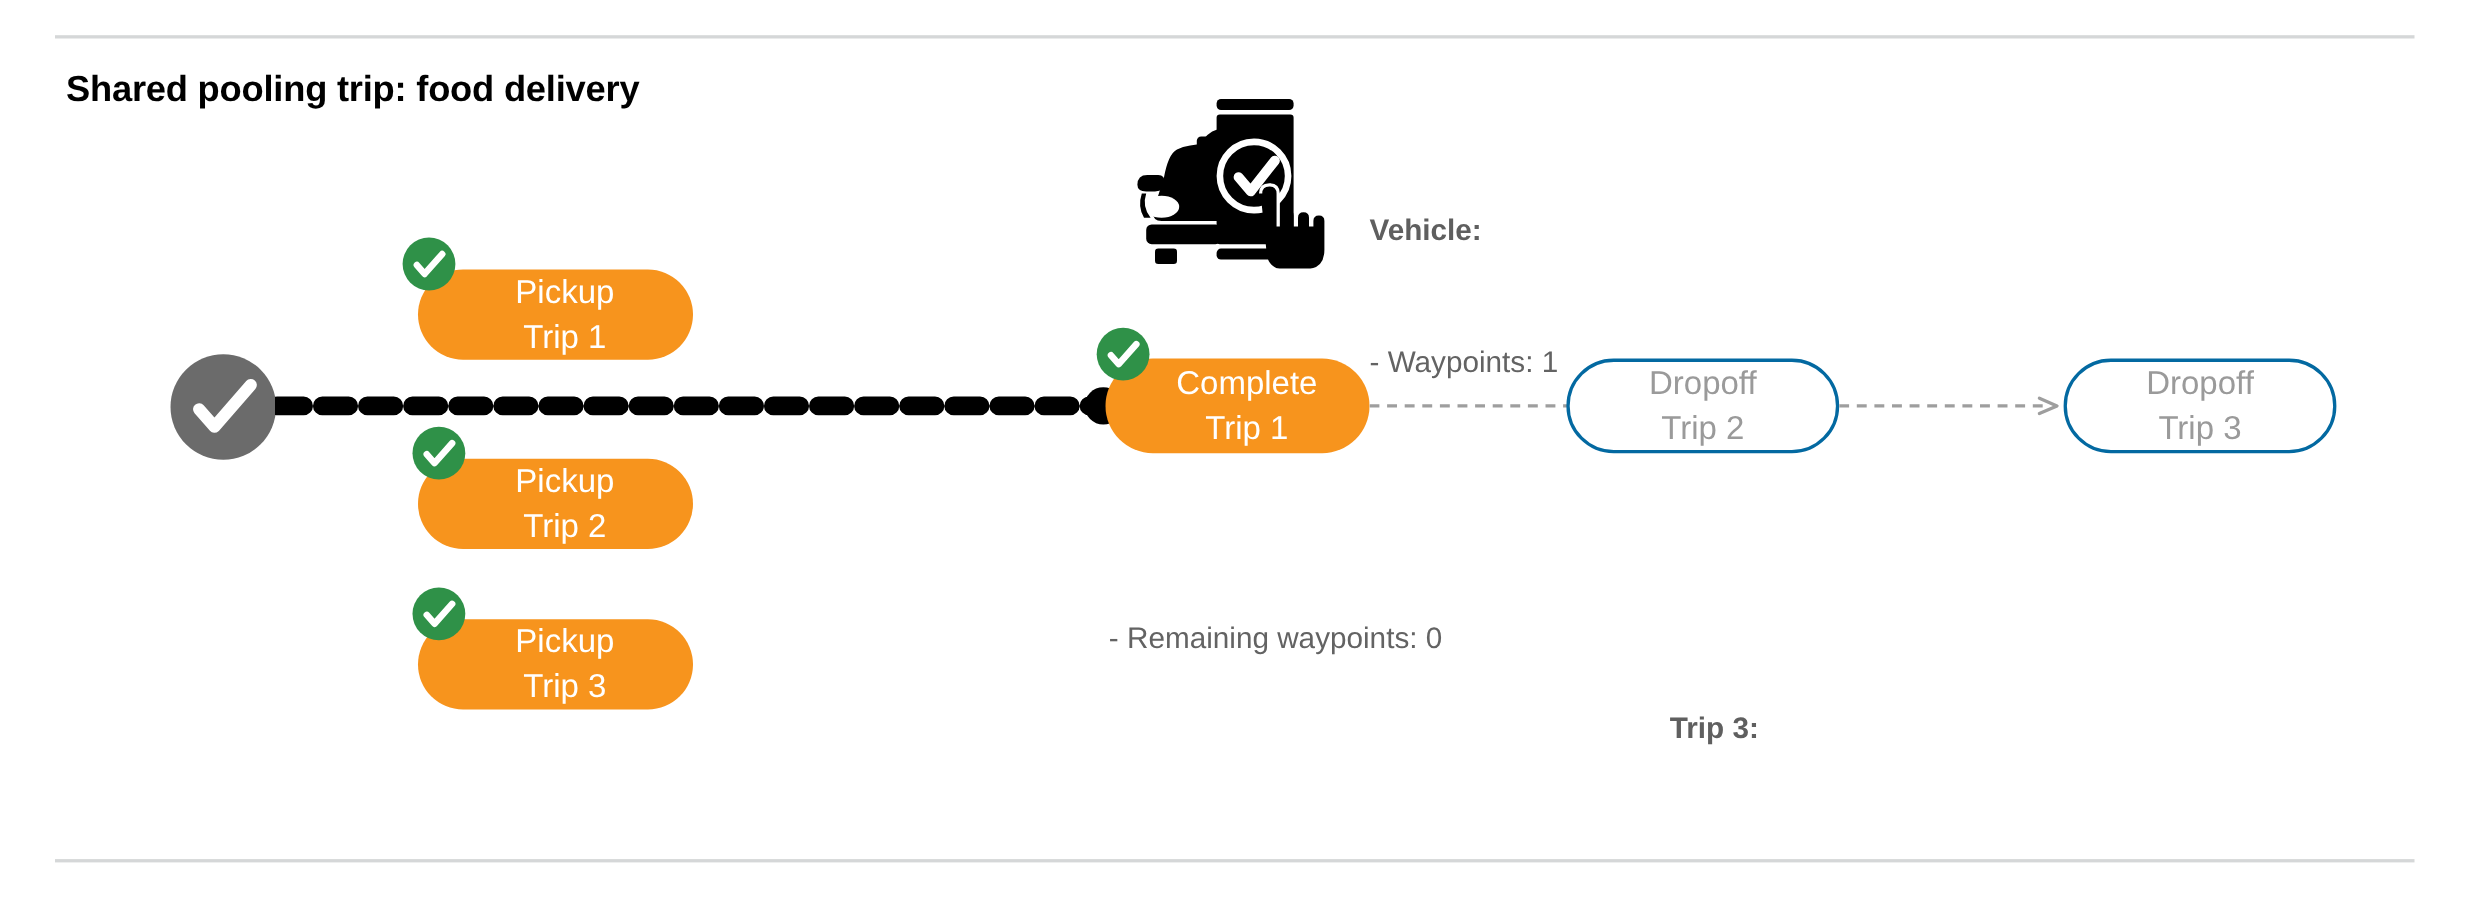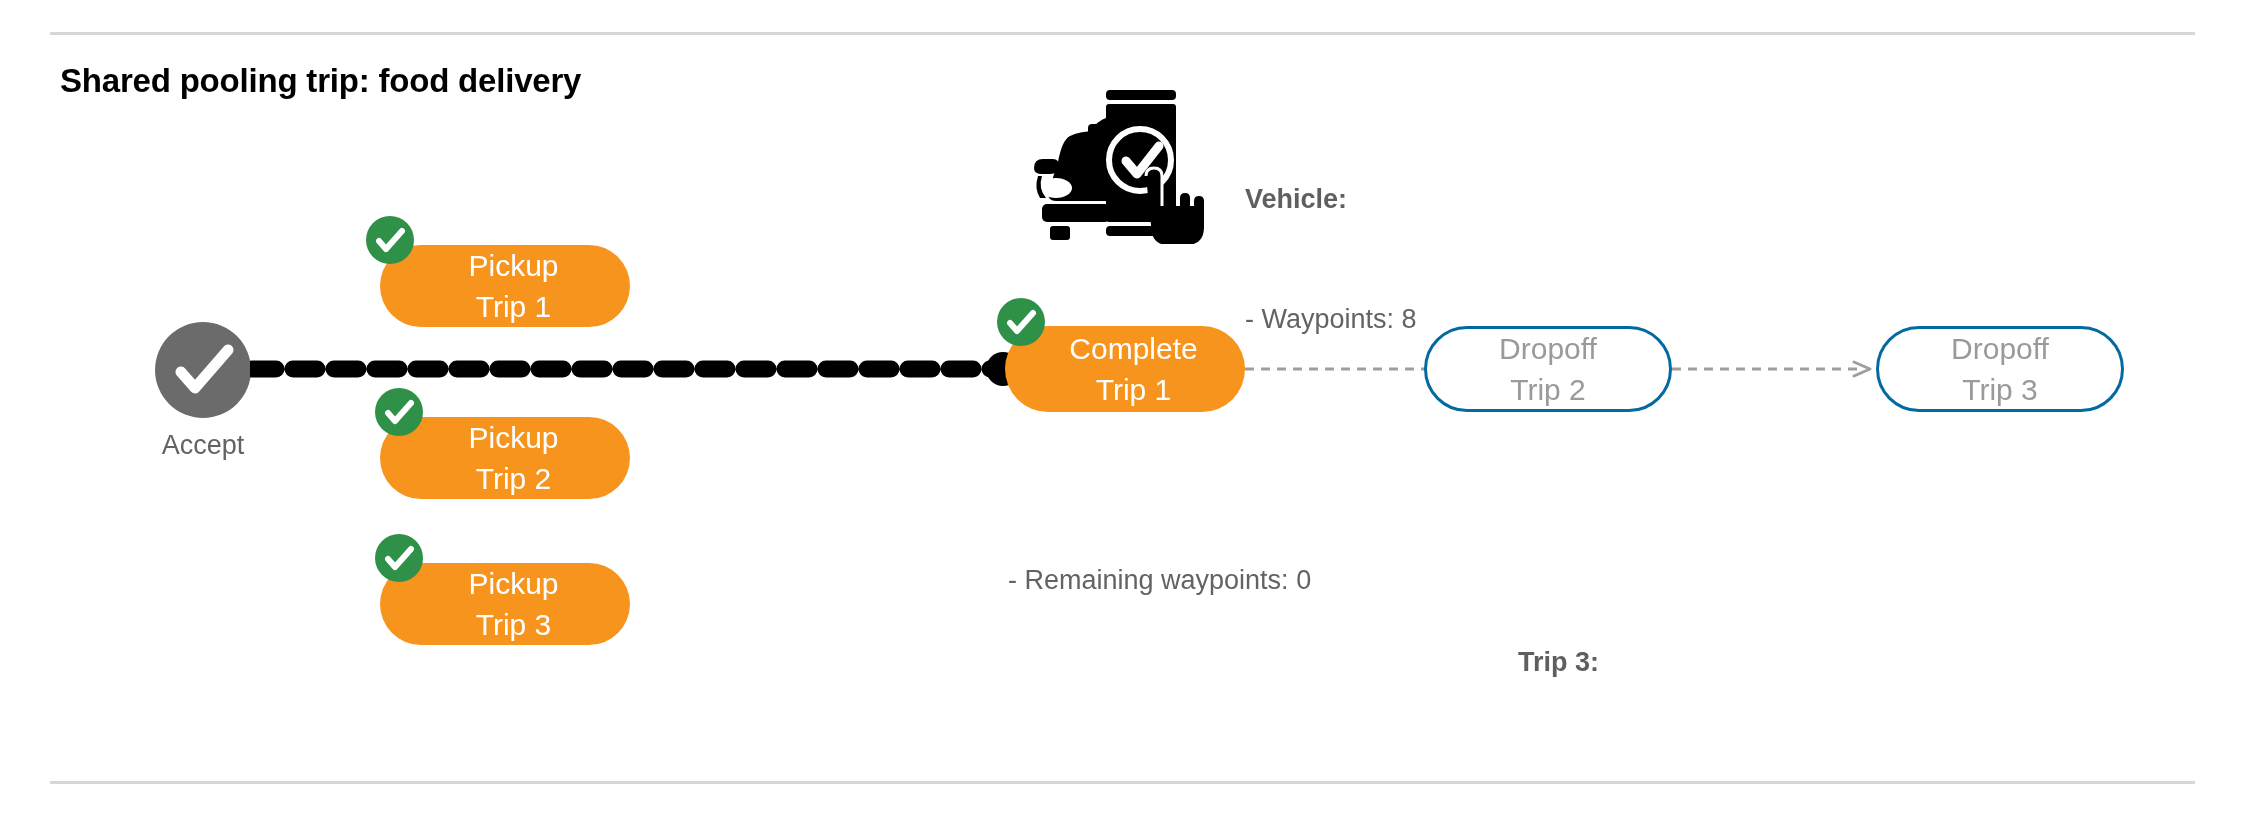--- a/index.html
+++ b/index.html
@@ -159,21 +159,21 @@
     position: absolute;
     font-size: 27px;
     line-height: 40px;
     color: #636363;
     white-space: pre;
   }
   .info-block .hdr {
     font-weight: bold;
     color: #5f5f5f;
   }
-  #vehicle-info { left: 1245px; top: 99px; }
+  #vehicle-info { left: 1245px; top: 109px; }
   #trip12-info  { left: 1008px; top: 480px; }
   #trip3-info   { left: 1518px; top: 562px; }
 </style>
 </head>
 <body>
 
 <div id="canvas">
 
   <div class="rule top"></div>
   <div class="rule bottom"></div>
@@ -211,31 +211,30 @@
         <path d="M118 92 q0 -8 8 -8 q8 0 8 8 l0 30 l4 0 l0 -10 q0 -5 5 -5 q5 0 5 5 l0 10
                  l4 0 l0 -8 q0 -5 5 -5 q5 0 5 5 l0 8 l4 0 l0 -5 q0 -5 5 -5 q5 0 5 5
                  l0 26 q0 18 -18 18 l-18 0 q-17 0 -17 -20 z"></path>
       </g>
       <path d="M118 92 q0 -8 8 -8 q8 0 8 8 l0 30" fill="none" stroke="#ffffff" stroke-width="3"></path>
     </svg>
   </div>
 
   <div id="vehicle-info" class="info-block">
     <div class="hdr">Vehicle:</div>
-    <div>- Waypoints: 8</div>
+    <div>- Waypoints: 1</div>
   </div>
 
   <div id="accept-node">
     <div id="accept-circle">
       <svg viewBox="0 0 96 96" width="96" height="96" aria-hidden="true">
         <path d="M26 50 l14 16 l33 -38" fill="none" stroke="#ffffff" stroke-width="11" stroke-linecap="round" stroke-linejoin="round"></path>
       </svg>
     </div>
     <div id="accept-label">
-      <div>Accept</div>
     </div>
   </div>
 
   <div id="trunk-thin"></div>
   <svg id="trunk" viewBox="0 0 762 22" width="762" height="22" preserveAspectRatio="none">
     <line x1="2" y1="11" x2="760" y2="11" stroke="#000000" stroke-width="17" stroke-linecap="round" stroke-dasharray="24 17"></line>
   </svg>
   <div id="trunk-dot"></div>
 
   <div class="pill" style="left:380px; top:245px; width:250px; height:82px;">

